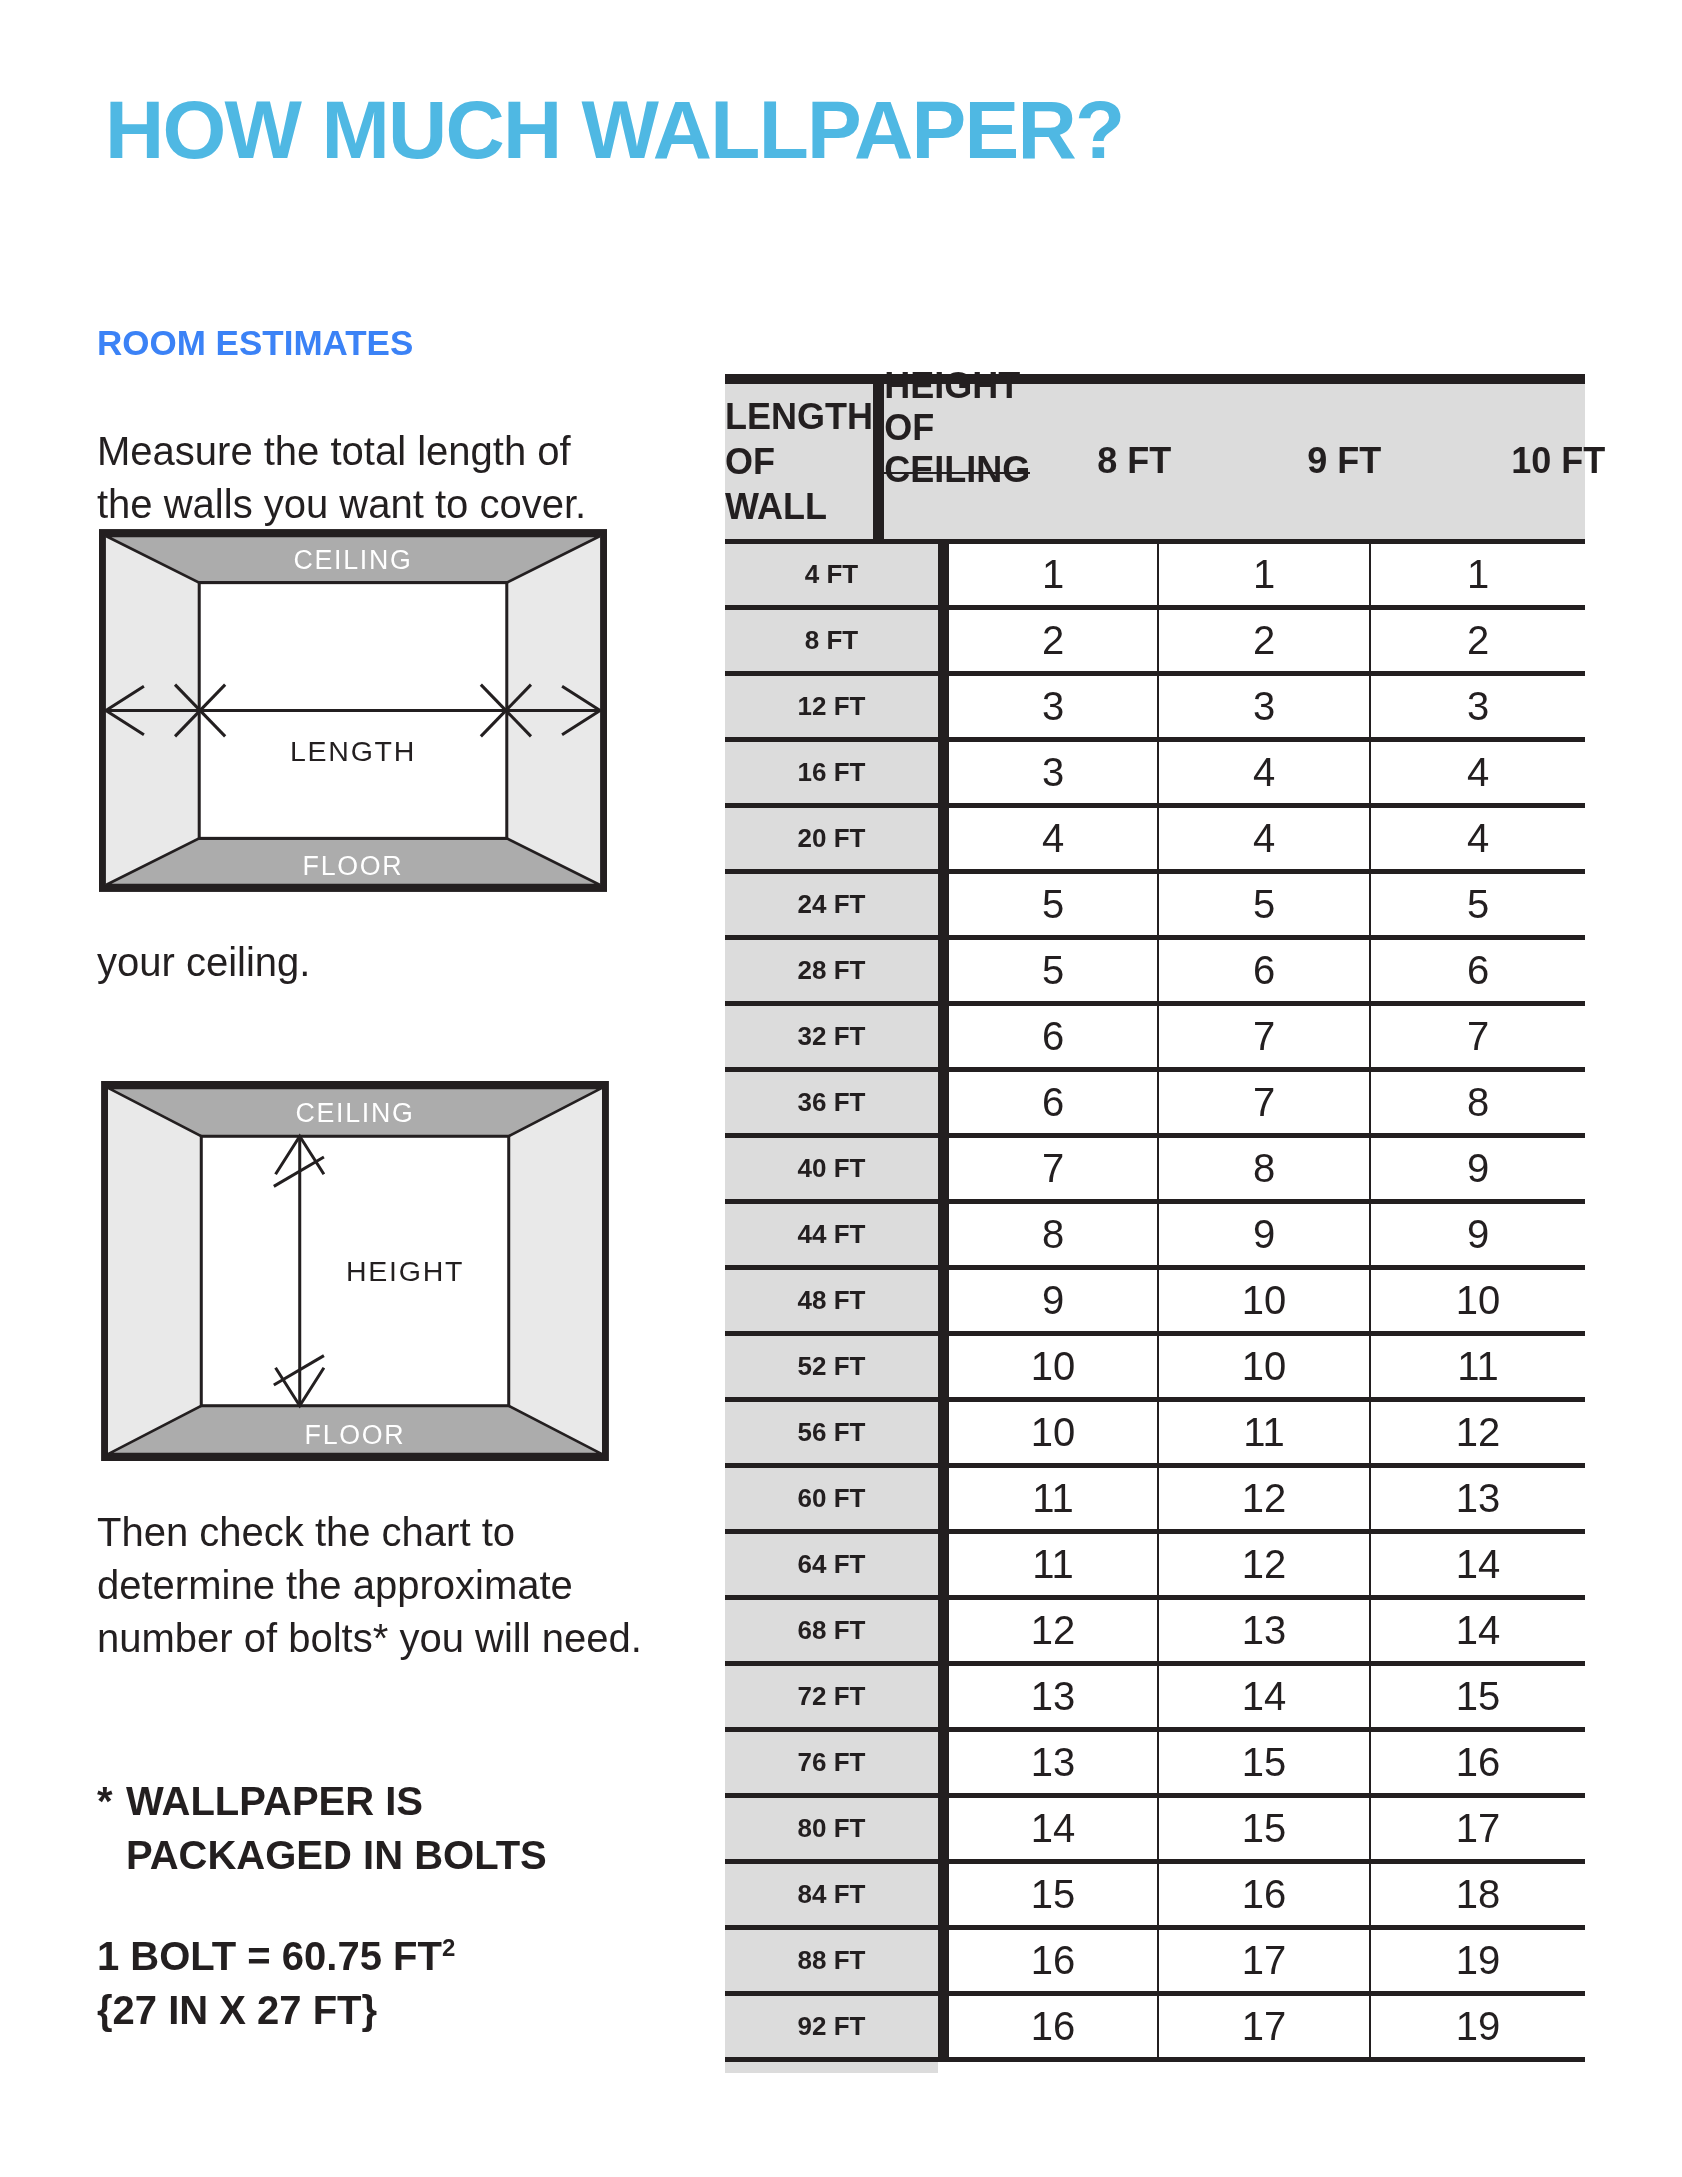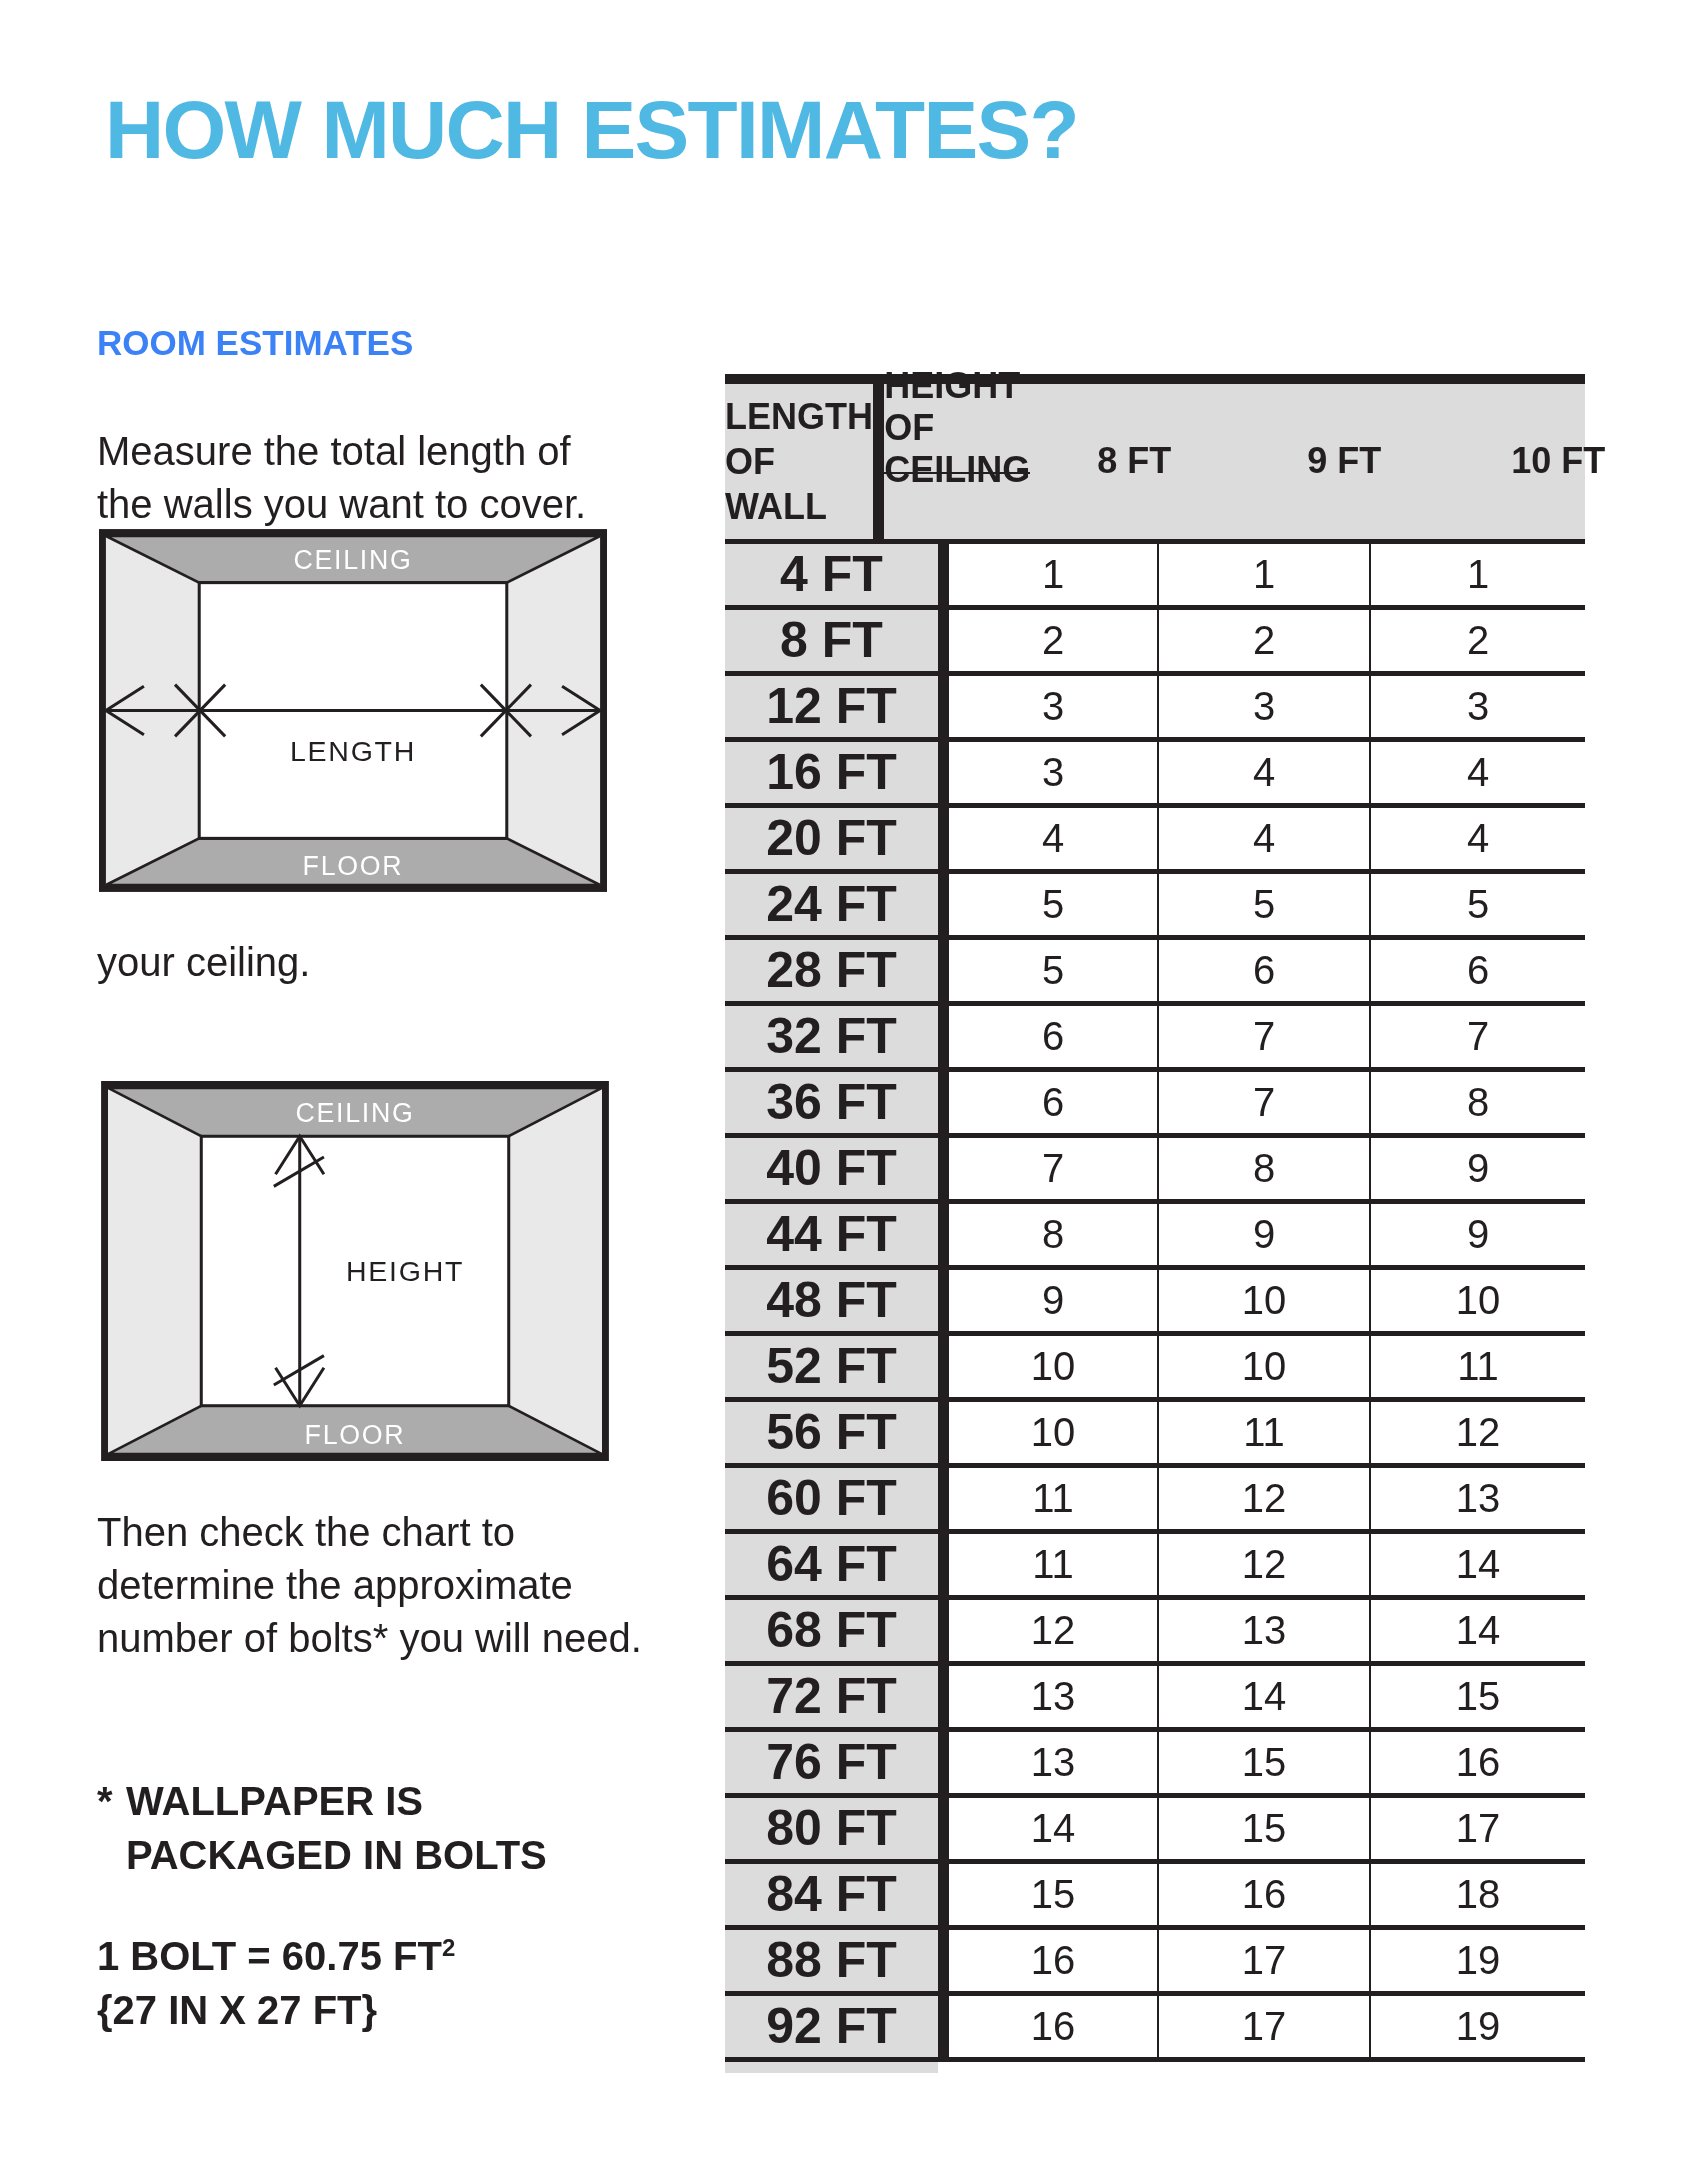--- a/index.html
+++ b/index.html
@@ -49,31 +49,31 @@
   .hdr-right { flex:1; display:flex; }
   .span-hdr {
     height:90px; display:flex; align-items:center; justify-content:center;
     font-size:36px; font-weight:bold; border-bottom:2.6px solid #231F20;
   }
   .sub-hdr { flex:1; display:flex; }
   .sub-cell { display:flex; align-items:center; justify-content:center; font-size:36px; font-weight:bold; }
   .w0 { width:208px; } .w1 { width:212px; } .w2 { width:216px; }
   .row { display:flex; height:66px; border-bottom:5.2px solid #231F20; }
   .cell { display:flex; align-items:center; justify-content:center; }
-  .lbl { width:213px; background:#DCDCDC; font-size:50px; font-weight:bold; }
+  .lbl { width:213px; background:#DCDCDC; font-size:26px; font-weight:bold; }
   .num { background:#ffffff; font-size:40px; }
   .num1, .num2 { border-left:2.6px solid #231F20; }
   .understrip { position:absolute; left:0; bottom:-11.2px; width:213px; height:11.2px; background:#DCDCDC; }
 </style>
 </head>
 <body>
 
 <div id="page">
 
-  <div id="main-title" class="abs" style="color:#4FB8E3;">HOW MUCH ESTIMATES?</div>
+  <div id="main-title" class="abs" style="color:#4FB8E3;">HOW MUCH WALLPAPER?</div>
 
   <div id="room-estimates-heading" class="abs section-heading" style="color:#3b82f6;">ROOM ESTIMATES</div>
 
   <div id="para-length" class="abs para">
     <div>Measure the total length of</div>
     <div>the walls you want to cover.</div>
   </div>
 
   <svg id="diagram-length" class="abs" width="508" height="363" viewBox="0 0 588 420">
     <rect x="4" y="4" width="580" height="412" fill="#E9E9E9" stroke="#231F20" stroke-width="8"></rect>

